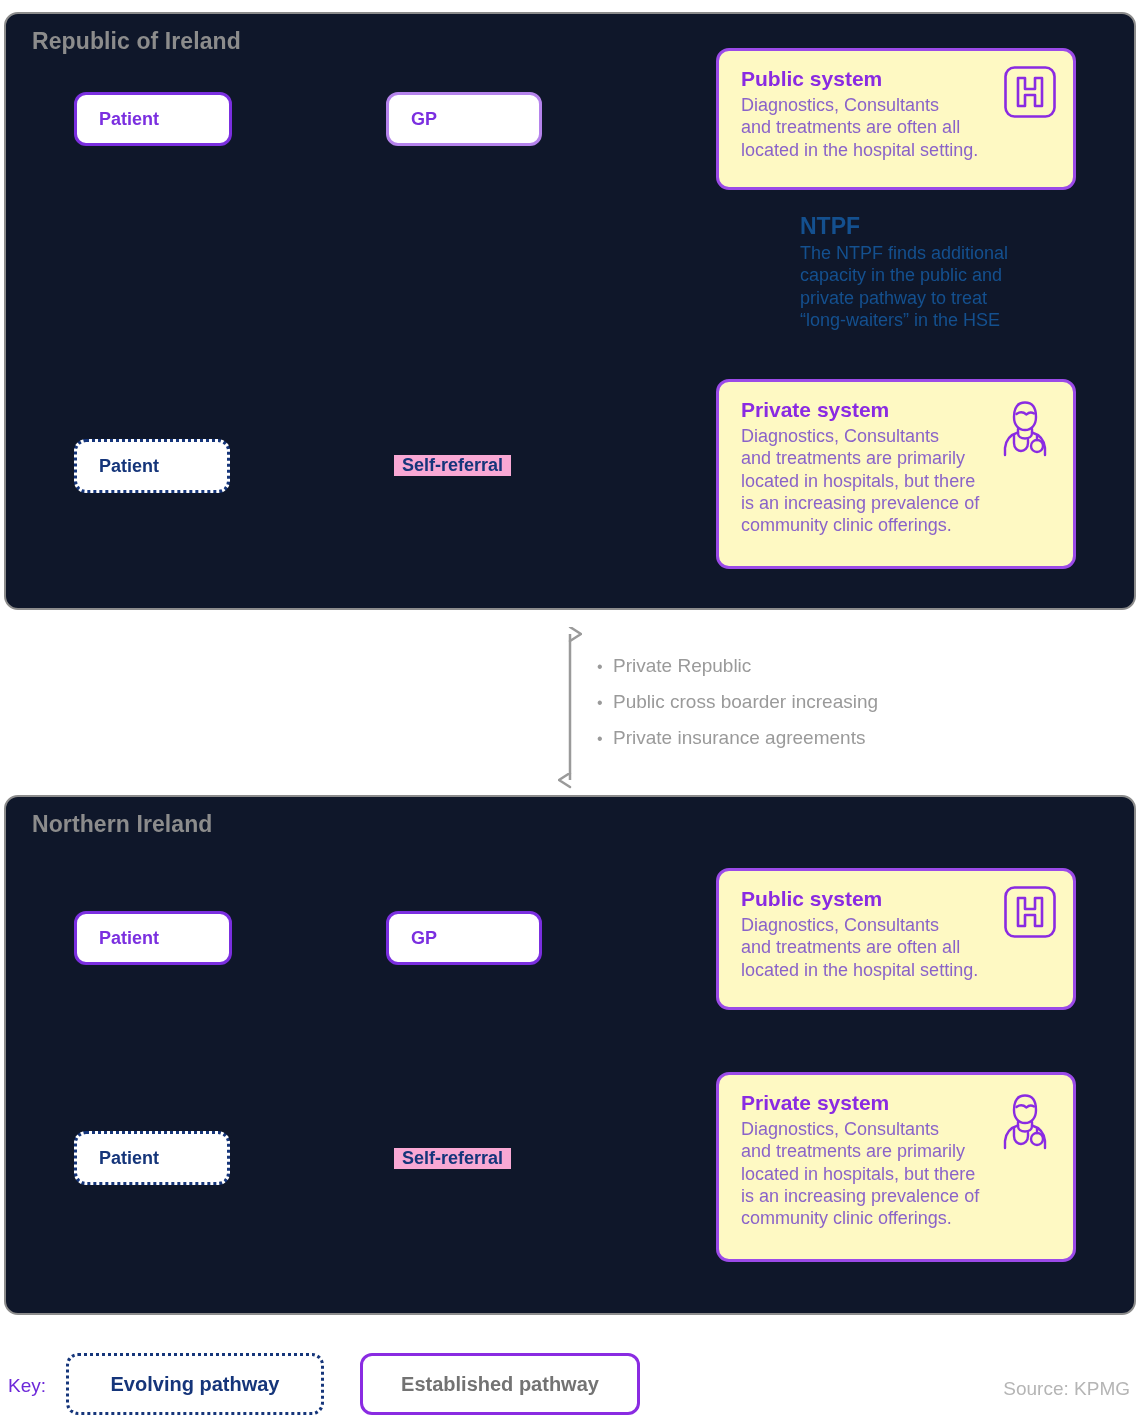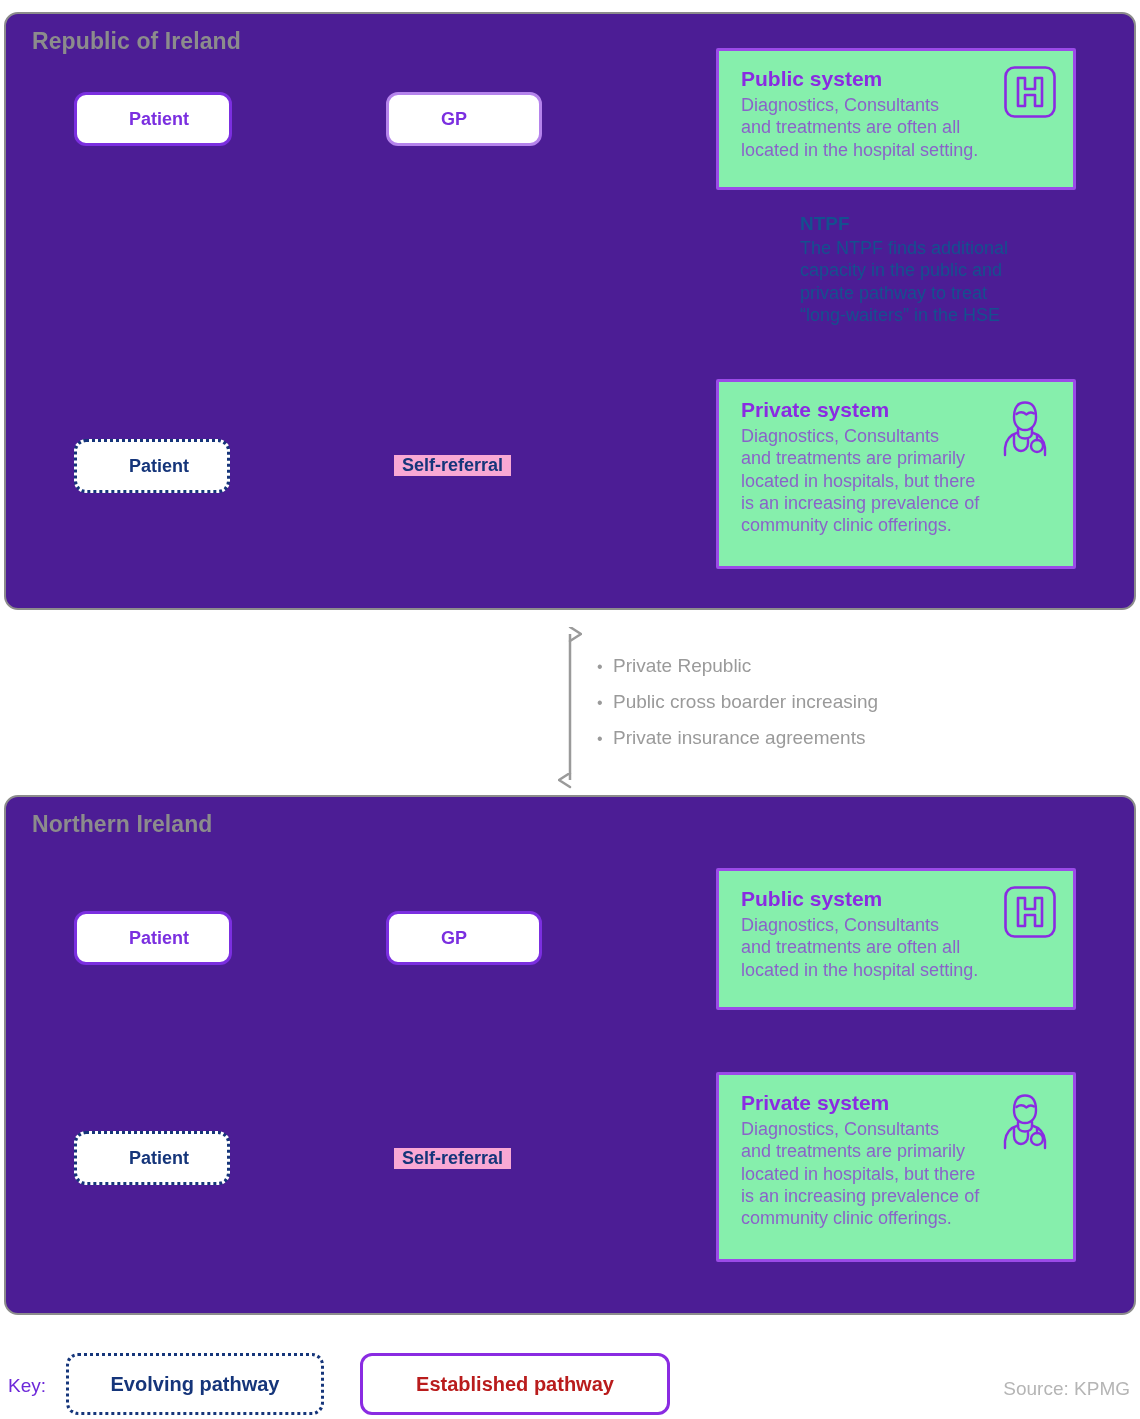--- a/index.html
+++ b/index.html
@@ -9,64 +9,63 @@
     font-family: "Liberation Sans", sans-serif;
     position: relative;
     overflow: hidden;
   }
 
   
   .region-panel {
     position: absolute;
     border: 2px solid #8c8c8c;
     border-radius: 14px;
-    background: #4c1d95;
+    background: #0f172a;
   }
   #panel-roi { left: 4px; top: 12px; width: 1132px; height: 598px; }
   #panel-ni  { left: 4px; top: 795px; width: 1132px; height: 520px; }
 
   .region-title {
     position: absolute;
     left: 26px; top: 14px;
     font-size: 23px;
     font-weight: bold;
     color: #8c8c8c;
     letter-spacing: 0.1px;
   }
 
   
   .node {
     position: absolute;
     display: flex;
     align-items: center;
     border-radius: 12px;
     background: #ffffff;
-    padding-left: 30px;
   }
   .node-label {
     font-size: 18px;
     font-weight: bold;
     padding-left: 22px;
     white-space: nowrap;
   }
   .node.solid-purple { border: 3px solid #7b2fe0; }
   .node.solid-purple .node-label { color: #7b2fe0; }
   .node.light-purple { border: 3px solid #b583ec; }
   .node.light-purple .node-label { color: #7b2fe0; }
   .node.dotted-navy {
     border: 3px dotted #15357a;
   }
   .node.dotted-navy .node-label { color: #15357a; }
 
   
   .card {
     position: absolute;
     border: 3px solid #9b4ae8;
-    border-radius: 2px;
-    background: #86efac;
+    border-radius: 13px;
+    background: #fef9c3;
     padding: 16px 20px 14px 22px;
   }
   .card-title {
     font-size: 21px;
     font-weight: bold;
     color: #8a2be2;
     margin-bottom: 3px;
   }
   .card-body {
     font-size: 18px;
@@ -75,21 +74,21 @@
     white-space: pre-line;
   }
   .card-icon {
     position: absolute;
     top: 14px; right: 16px;
   }
 
   
   .annot { position: absolute; }
   .annot-title {
-    font-size: 19px;
+    font-size: 23px;
     font-weight: bold;
     color: #14508f;
     margin-bottom: 2px;
   }
   .annot-body {
     font-size: 18px;
     line-height: 1.24;
     color: #14508f;
     white-space: pre-line;
   }
@@ -147,23 +146,23 @@
     background: #ffffff;
     font-size: 20px;
     font-weight: bold;
   }
   #key-evolving {
     left: 66px; top: 1353px; width: 258px; height: 62px;
     border: 3px dotted #15357a;
     color: #15357a;
   }
   #key-established {
-    left: 360px; top: 1353px; width: 310px; height: 62px;
+    left: 360px; top: 1353px; width: 280px; height: 62px;
     border: 3px solid #8a2be2;
-    color: #b91c1c;
+    color: #737373;
   }
   .source {
     position: absolute;
     right: 10px; top: 1378px;
     font-size: 19px;
     color: #b5b5b5;
   }
 </style>
 </head>
 <body>

